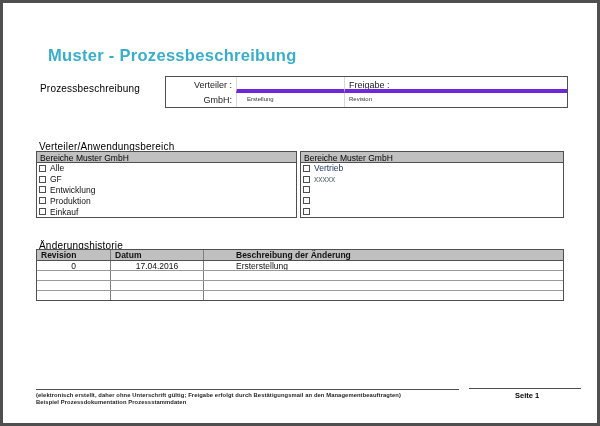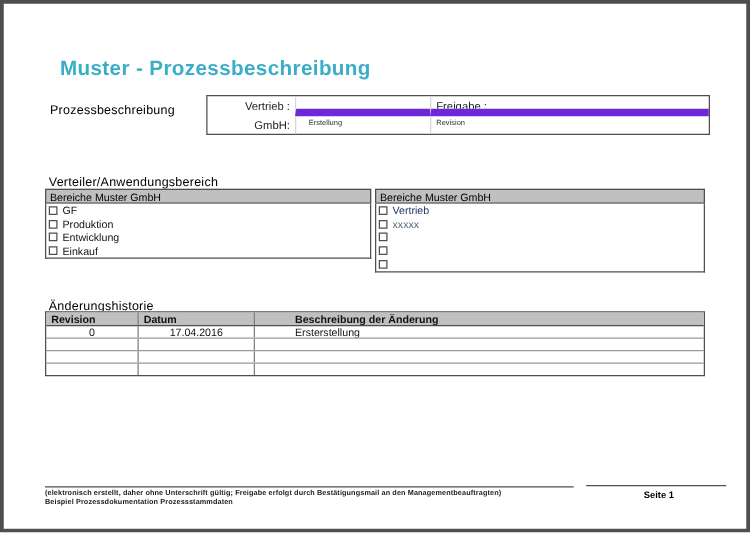--- a/index.html
+++ b/index.html
@@ -25,21 +25,21 @@
   .meta-box {
     position:absolute; left:162px; top:73px; width:403px; height:32px;
     border:1px solid #4f4f4f; background:#fff;
     display:grid; grid-template-columns:70px 108px 1fr; grid-template-rows:16px 1fr;
     font-size:9px; color:#222;
   }
   .meta-box .cell { overflow:hidden; white-space:nowrap; }
   .m-c1 { text-align:right; padding:3px 4px 0 0; }
   .m-c2 { border-left:1px solid #d8d8d8; }
   .m-c3 { border-left:1px solid #d8d8d8; padding:3px 0 0 4px; }
-  .m-underline { border-bottom:6px solid #6d28d9; }
+  .m-underline { border-bottom:4px solid #6d28d9; }
   .m-small { font-size:6px; color:#333; padding-top:3px; }
   .m-small.erst { padding-left:10px; }
   .m-small.rev  { padding-left:4px; }
   .m-r2c1 { padding-top:2px; }
 
   
   .vt { position:absolute; top:148px; }
   .vt-left  { left:33px;  width:261px; }
   .vt-right { left:297px; width:264px; }
   .vt-header {
@@ -91,44 +91,48 @@
 </head>
 <body>
 
 <div class="page">
 
   <div class="doc-title">Muster - Prozessbeschreibung</div>
 
   <div class="section-label lbl-prozess">Prozessbeschreibung</div>
 
   <div class="meta-box">
-    <div class="cell m-c1">Vertrieb :</div>
+    <div class="cell m-c1">Verteiler :</div>
     <div class="cell m-c2 m-underline"></div>
     <div class="cell m-c3 m-underline">Freigabe :</div>
     <div class="cell m-c1 m-r2c1">GmbH:</div>
     <div class="cell m-c2 m-small erst">Erstellung</div>
     <div class="cell m-c3 m-small rev">Revision</div>
   </div>
 
   <div class="section-label lbl-verteiler">Verteiler/Anwendungsbereich</div>
 
   <div class="vt vt-left">
     <div class="vt-header">Bereiche Muster GmbH</div>
     <div class="vt-body">
       <div class="vt-row">
         <span class="checkbox"></span>
+        <span class="vt-label">Alle</span>
+      </div>
+      <div class="vt-row">
+        <span class="checkbox"></span>
         <span class="vt-label">GF</span>
       </div>
       <div class="vt-row">
         <span class="checkbox"></span>
+        <span class="vt-label">Entwicklung</span>
+      </div>
+      <div class="vt-row">
+        <span class="checkbox"></span>
         <span class="vt-label">Produktion</span>
-      </div>
-      <div class="vt-row">
-        <span class="checkbox"></span>
-        <span class="vt-label">Entwicklung</span>
       </div>
       <div class="vt-row">
         <span class="checkbox"></span>
         <span class="vt-label">Einkauf</span>
       </div>
     </div>
   </div>
 
   <div class="vt vt-right">
     <div class="vt-header">Bereiche Muster GmbH</div>

